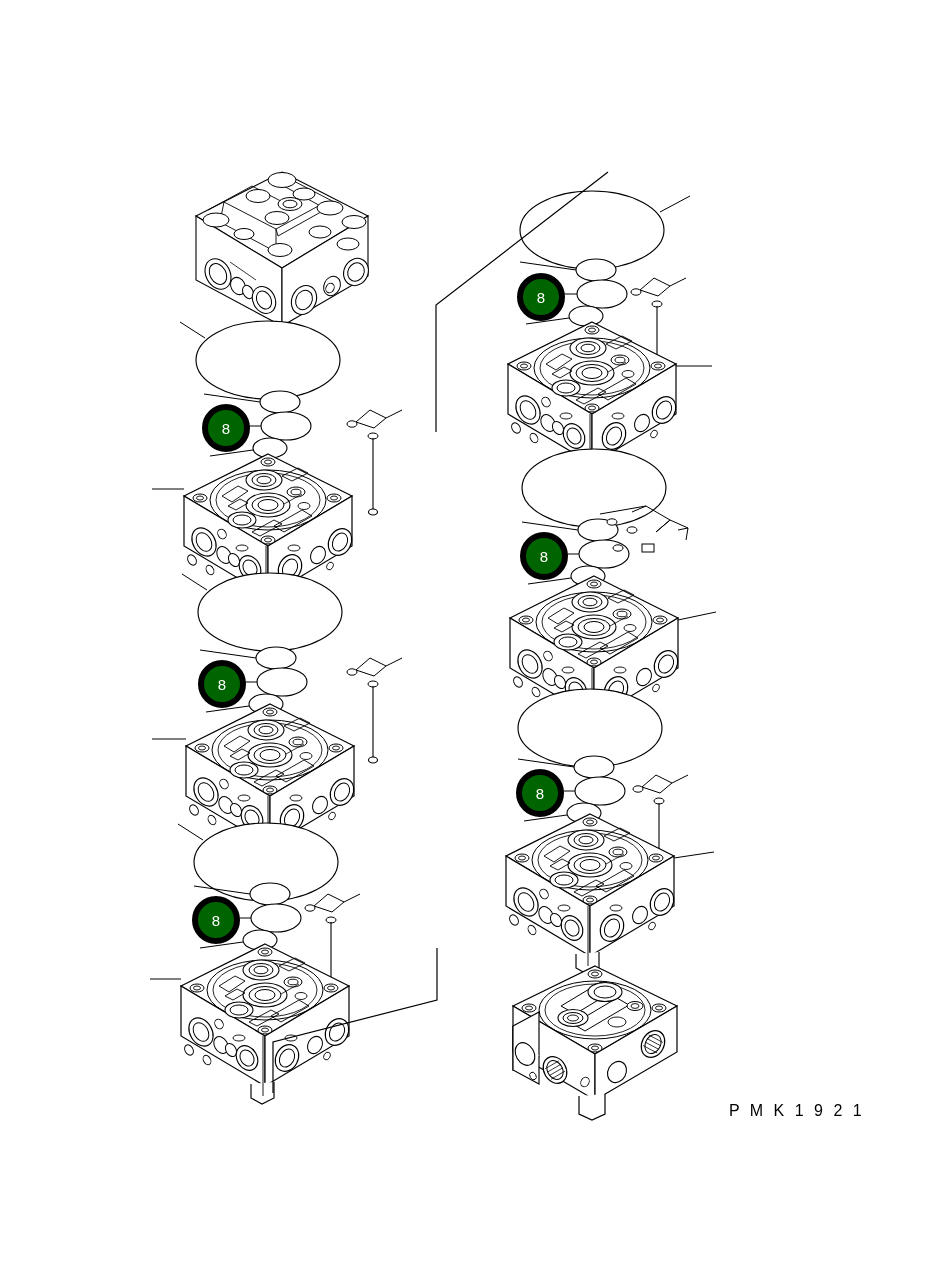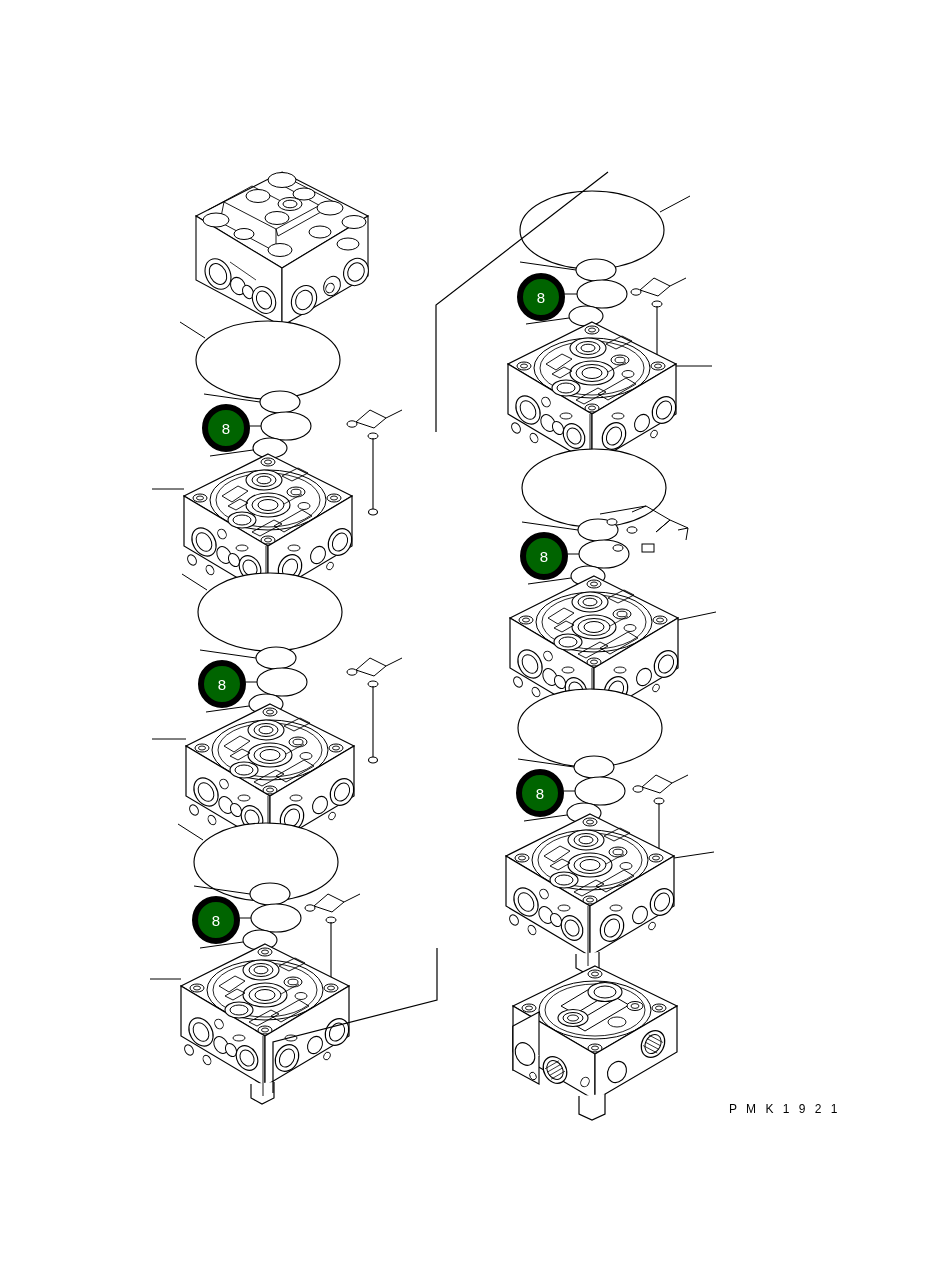--- a/index.html
+++ b/index.html
@@ -1,21 +1,21 @@
 <!DOCTYPE html>
 <html><head>
 <meta charset="utf-8">
 <style>
   html,body{margin:0;padding:0;background:#ffffff;}
   body{width:947px;height:1265px;position:relative;overflow:hidden;
        font-family:"Liberation Sans", sans-serif;}
   #sheet{position:absolute;left:0;top:0;width:947px;height:1265px;background:#fff;}
   svg.layer{position:absolute;left:0;top:0;width:947px;height:1265px;}
   .partno{position:absolute;font-family:"Liberation Sans",sans-serif;
-          font-size:12px;letter-spacing:3px;color:#000;white-space:pre;}
+          font-size:16px;letter-spacing:3px;color:#000;white-space:pre;}
 </style>
 </head>
 <body>
 
 <div id="sheet">
 
   <svg class="layer" viewBox="0 0 947 1265">
     <defs>
 
       <g id="closedBlock">

